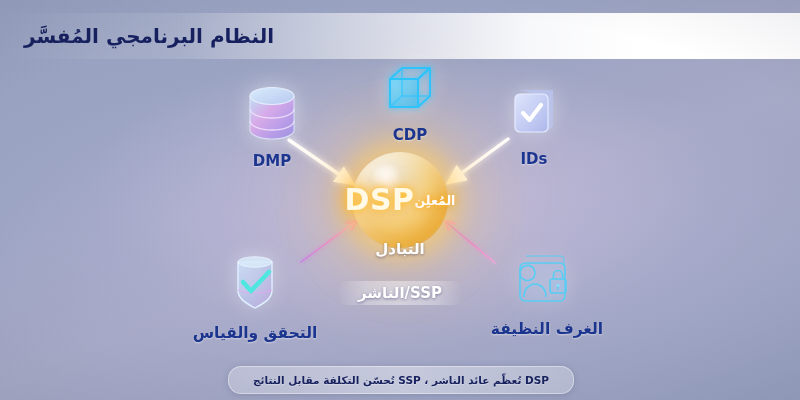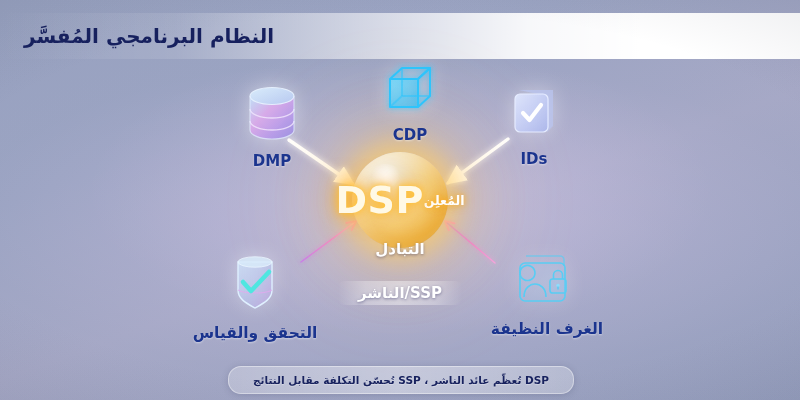--- a/index.html
+++ b/index.html
@@ -63,21 +63,21 @@
   #orb::before{
     content:"";position:absolute;left:18%;top:12%;width:34%;height:24%;border-radius:50%;
     background:radial-gradient(circle,rgba(255,255,255,.85) 0%,rgba(255,255,255,0) 70%);
   }
   .orb-sub{
     font-size:12.5px;font-weight:bold;color:#ffffff;
     text-shadow:0 0 5px rgba(255,180,40,.95),0 0 10px rgba(255,160,20,.6);
     margin-bottom:-1px;position:relative;z-index:2;
   }
   .orb-main{
-    font-size:38px;font-weight:bold;line-height:1;color:#fff9e6;
+    font-size:30px;font-weight:bold;line-height:1;color:#fff9e6;
     text-shadow:0 0 6px rgba(255,196,54,1),0 0 14px rgba(255,170,30,.85),0 0 26px rgba(255,160,20,.5);
     position:relative;z-index:2;letter-spacing:.5px;
   }
 
   
   .chain-label{
     position:absolute;font-weight:bold;color:#ffffff;white-space:nowrap;
     text-shadow:0 1px 3px rgba(60,60,110,.55);
   }
   #label-exchange{left:0;right:0;text-align:center;top:240px;font-size:15px;}

